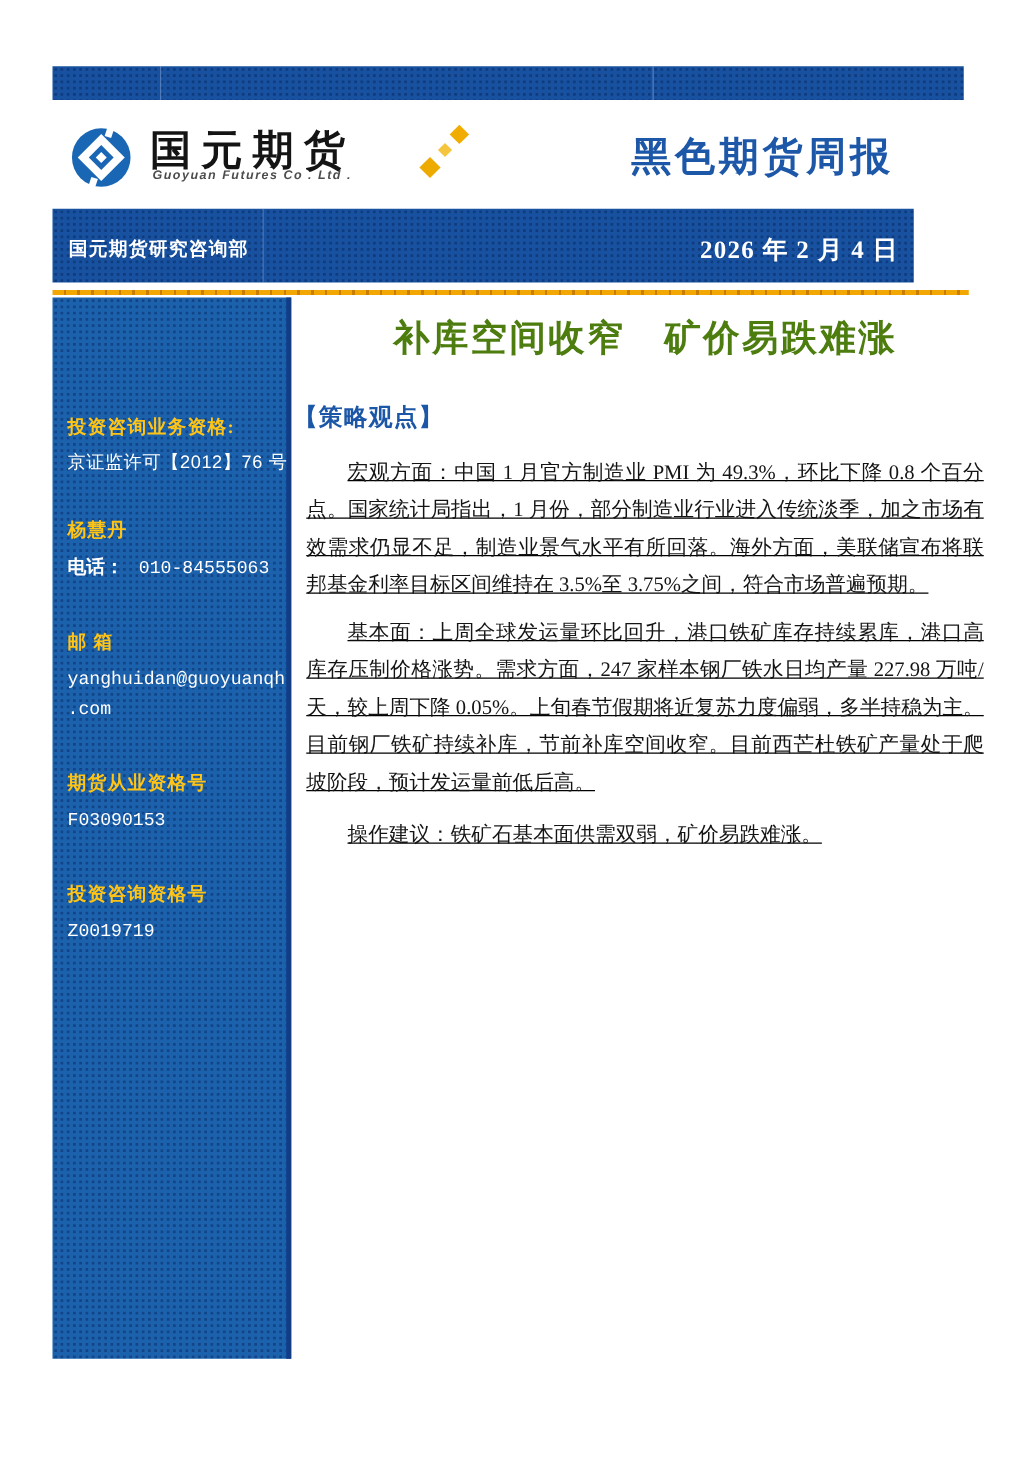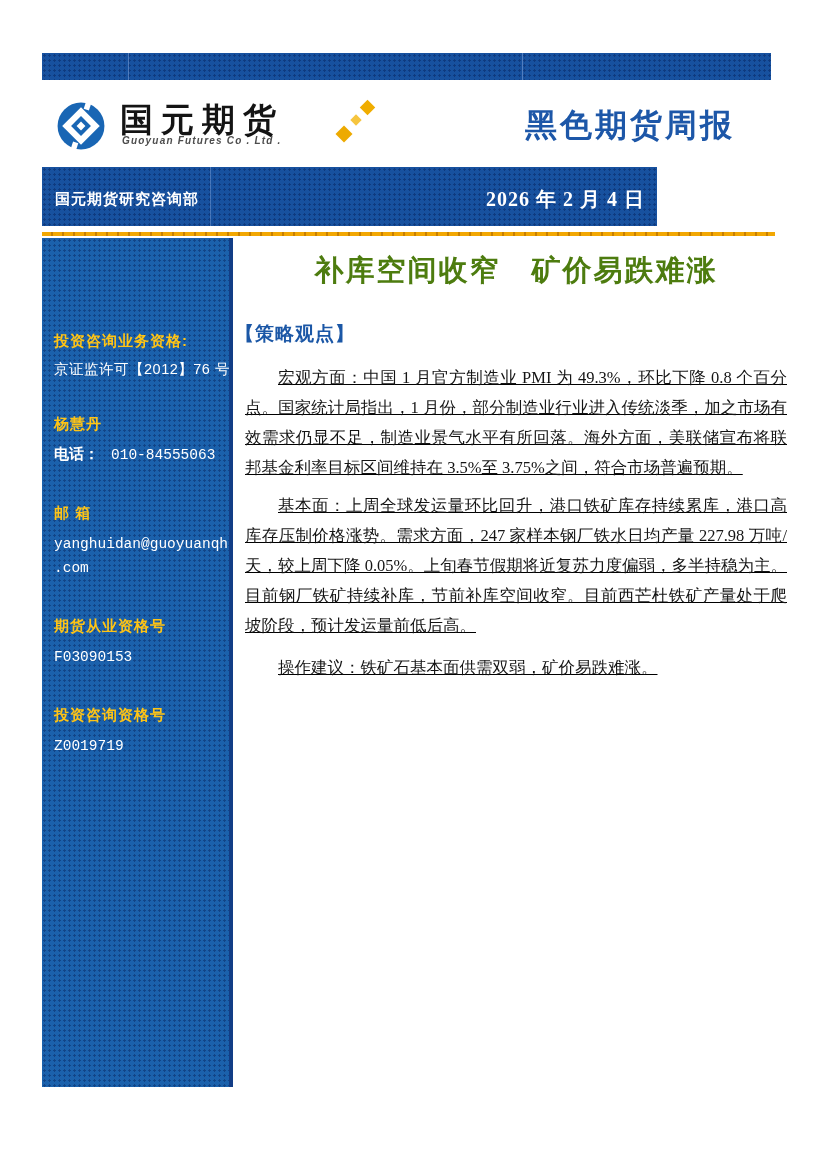--- a/index.html
+++ b/index.html
@@ -27,25 +27,25 @@
   .company-cn { position:absolute; left:78px; top:10px; font-size:33px; font-weight:bold;
                 color:#141414; letter-spacing:8px; white-space:nowrap;
                 font-family:"Liberation Sans", sans-serif; }
   .company-en { position:absolute; left:80px; top:47px; font-size:10px; font-weight:bold;
                 color:#4d4d4d; letter-spacing:1.2px; white-space:nowrap;font-style:italic; }
   .diamonds { position:absolute; left:252px; top:12px; width:80px; height:52px; }
   .dm { position:absolute; transform:rotate(45deg); }
   .dm1 { left:44px; top:28px; width:12px; height:12px; background:#edaa00; }
   .dm2 { left:58px; top:16px; width:8px;  height:8px;  background:#f6c53e; }
   .dm3 { left:68px; top:2px;  width:11px; height:11px; background:#f0ad00; }
-  .report-type { position:absolute; right:52px; top:16px; font-size:32px; font-weight:bold;
+  .report-type { position:absolute; right:72px; top:16px; font-size:32px; font-weight:bold;
                  color:#1d57a8; letter-spacing:3px; white-space:nowrap; }
 
   
-  .dept-bar { position:absolute; left:42px; top:167px; width:615px; height:59px;
+  .dept-bar { position:absolute; left:42px; top:167px; width:689px; height:59px;
               background-color:#17519f; color:#ffffff;
               display:flex; align-items:center; justify-content:space-between;
               padding:6px 12px 0 13px; }
   .dept-bar .sep { position:absolute; left:168px; top:0; width:1px; height:100%;
                    background:rgba(150,180,230,0.4); }
   .dept-name { font-size:15px; font-weight:bold; letter-spacing:1px; }
   .issue-date { font-size:20px; font-weight:bold;
                 font-family:"Liberation Serif", serif; letter-spacing:1px; }
 
   
@@ -53,21 +53,21 @@
                background:repeating-linear-gradient(90deg,#f2a702 0 9px,#c87f00 9px 11px); }
 
   
   .sidebar { position:absolute; left:42px; top:238px; width:191px; height:849px;
              background-color:#1b61ac; border-right:4px solid #123d86;
              padding:94px 8px 0 12px; color:#ffffff; }
   .sb-block { margin-bottom:37px; }
   .sb-block.first { margin-bottom:36px; }
   .sb-block.analyst { margin-top:26px; }
   .sb-label { color:#ffc415; font-size:15px; font-weight:bold; letter-spacing:1px;
-              margin-bottom:9px; white-space:nowrap; }
+              margin-bottom:9px; white-space:nowrap;font-family:Liberation Serif, serif; }
   .sb-value { font-size:14.5px; color:#ffffff; letter-spacing:0.5px; white-space:nowrap; }
   .sb-mono  { font-family:"Liberation Mono","DejaVu Sans Mono",monospace;
               font-size:14.5px; color:#ffffff; white-space:nowrap; line-height:24px; }
   .sb-phone-row { display:flex; align-items:baseline; }
   .sb-phone-label { font-size:15px; font-weight:bold; color:#ffffff; margin-right:12px; }
 
   
   .content { position:absolute; left:245px; top:240px; width:542px; }
   .article-title { margin-top:11px; text-align:center; font-size:29px; font-weight:bold;
                    color:#4d7c0f; letter-spacing:2px; white-space:nowrap;

